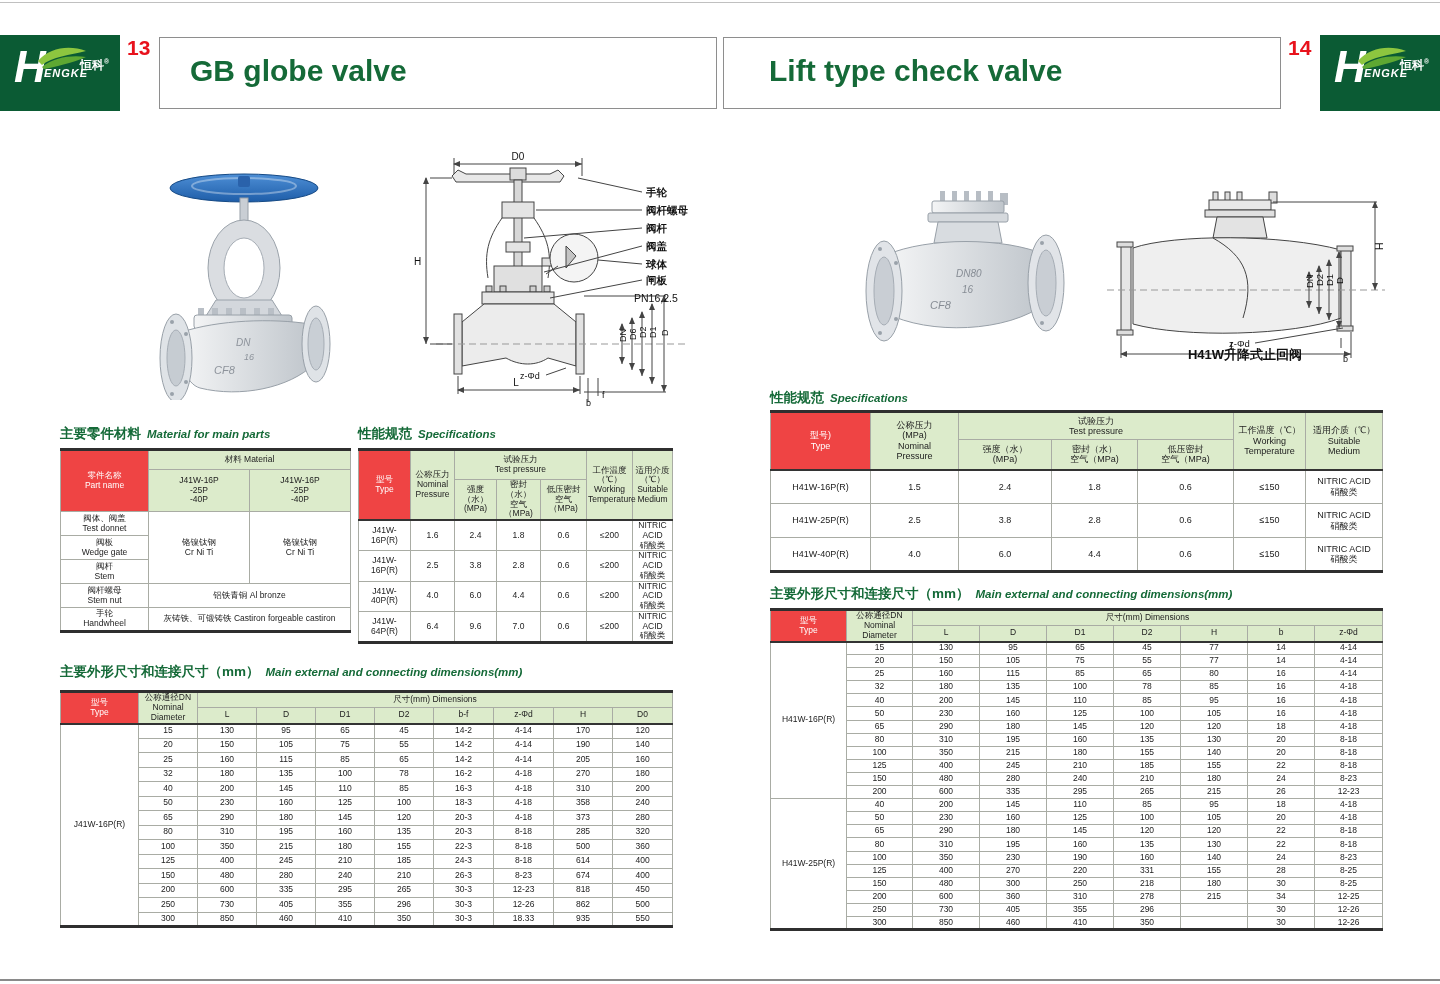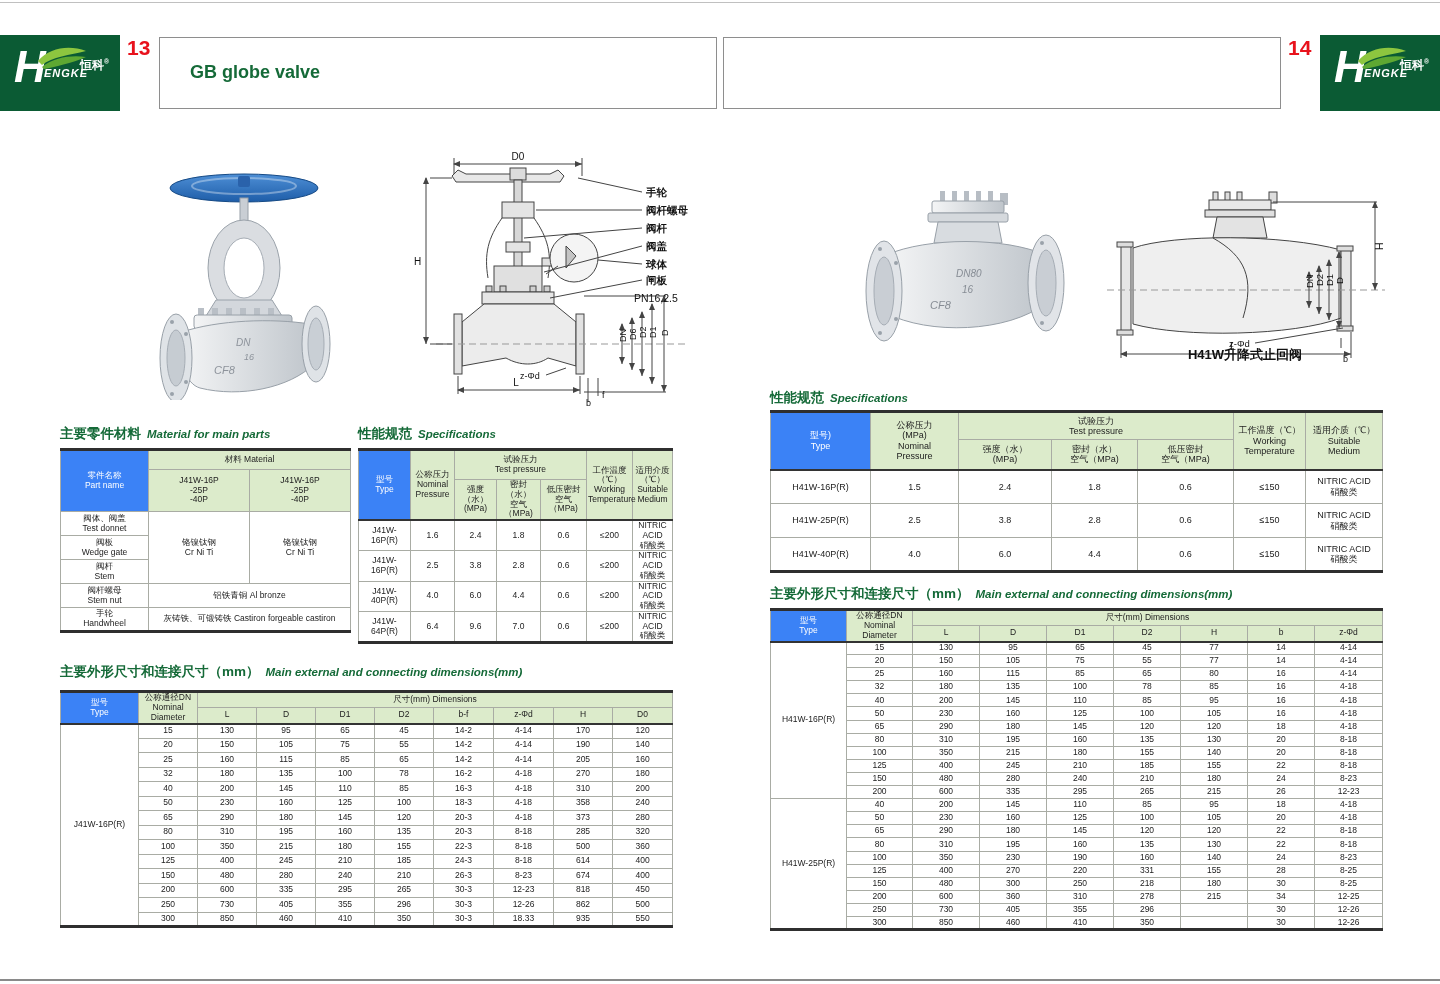--- a/index.html
+++ b/index.html
@@ -12,35 +12,35 @@
   
   .logoblock{width:120px;height:76px;background:#0b5b34;}
   .logo-inner{position:relative;width:100%;height:100%;color:#fff;}
   .logo-h{position:absolute;left:14px;top:10px;font-size:44px;font-weight:bold;font-style:italic;line-height:1;}
   .logo-leaf{position:absolute;left:36px;top:10px;}
   .logo-cn{position:absolute;left:80px;top:22px;font-size:12px;font-weight:bold;}
   .logo-reg{font-size:7px;vertical-align:super;}
   .logo-en{position:absolute;left:44px;top:32px;font-size:11px;font-weight:bold;font-style:italic;letter-spacing:1px;}
   .pagenum{font-size:21px;font-weight:bold;color:#e8121c;}
   .titlebox{height:72px;border:1px solid #8e8e8e;background:#fff;box-sizing:border-box;}
-  .title-en{font-size:18px;font-weight:bold;color:#156a38;line-height:1.15;margin-top:24px;}
+  .title-en{font-size:30px;font-weight:bold;color:#156a38;line-height:1.15;margin-top:16px;}
   .title-cn{font-size:18px;color:#3a3a3a;}
 
   
   .sec-title{white-space:nowrap;}
   .sec-title .cn{font-size:13.5px;font-weight:bold;color:#156a38;}
   .sec-title .en{font-size:11.5px;font-weight:bold;color:#156a38;margin-left:6px;font-style:italic;}
 
   
   table.tbl{border-collapse:collapse;table-layout:fixed;
             border-top:3px solid #2f2f2f;border-bottom:3px solid #2f2f2f;background:#fff;}
   table.tbl td,table.tbl th{border:1px solid #a9aca4;text-align:center;vertical-align:middle;
             padding:0 1px;white-space:pre-line;font-weight:normal;line-height:1.15;}
   table.tbl thead{border-bottom:2px solid #333;}
-  .dark{background:#3b82f6;color:#ffffff;}
+  .dark{background:#ef4444;color:#ffffff;}
   .lg{background:#dcebcb;}
   .mat td{font-size:8.5px;}
   .mat tr{height:24px;}
   .mat tr.hr1{height:20px;}
   .mat tr.hr2{height:42px;}
   .specL td,.specL th{font-size:8.5px;}
   .specL thead tr.hr1{height:30px;}
   .specL thead tr.hr2{height:32px;}
   .specL tbody tr{height:29px;}
   .specR td,.specR th{font-size:9px;}
@@ -73,20 +73,21 @@
       <div class="logo-cn"><span>恒科</span><span class="logo-reg">®</span></div>
       <div class="logo-en">ENGKE</div>
     </div>
   </div>
   <div class="abs pagenum" style="left:127px;top:36px;">13</div>
   <div class="abs titlebox" style="left:159px;top:37px;width:558px;padding-left:30px;">
     <div class="title-en">GB globe valve</div>
   </div>
 
   <div class="abs titlebox" style="left:723px;top:37px;width:558px;padding-left:45px;">
+    <div class="title-en">Lift type check valve</div>
   </div>
   <div class="abs pagenum" style="left:1288px;top:36px;">14</div>
   <div class="abs logoblock" style="left:1320px;top:35px;">
     <div class="logo-inner">
       <div class="logo-h">H</div>
       <svg class="logo-leaf" width="52" height="26" viewBox="0 0 52 26">
         <path d="M2,16 C14,2 34,0 50,6 C34,10 16,12 6,20 Z" fill="#8dc63f"></path>
         <path d="M6,22 C18,12 36,10 50,12 C36,18 18,22 8,24 Z" fill="#5ea832"></path>
       </svg>
       <div class="logo-cn"><span>恒科</span><span class="logo-reg">®</span></div>

